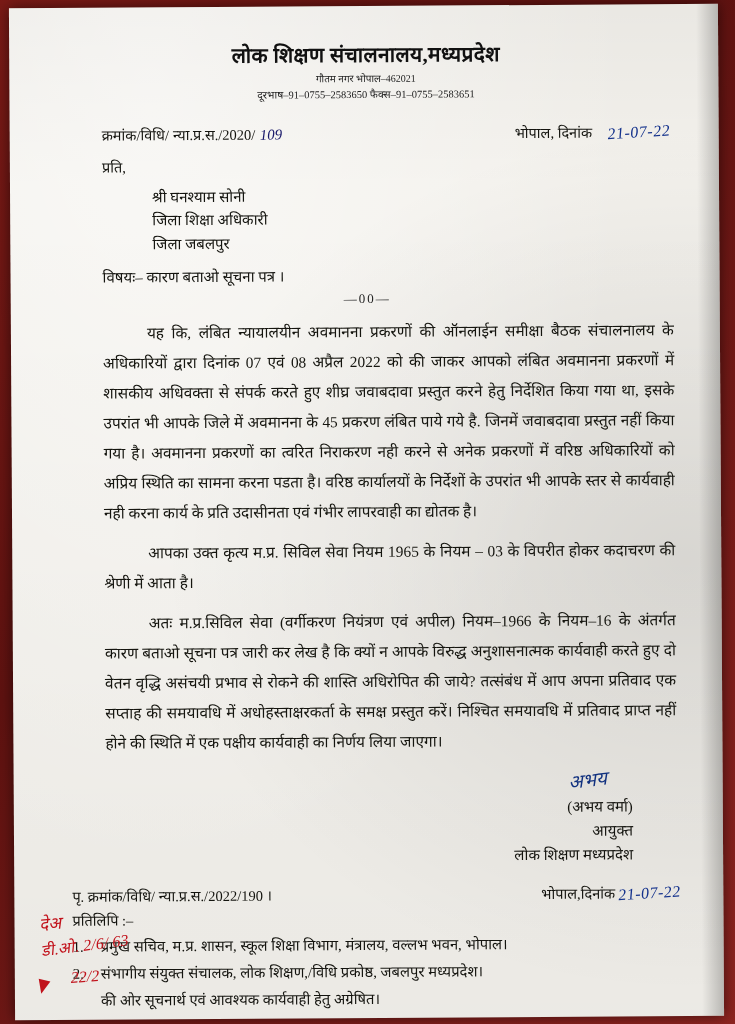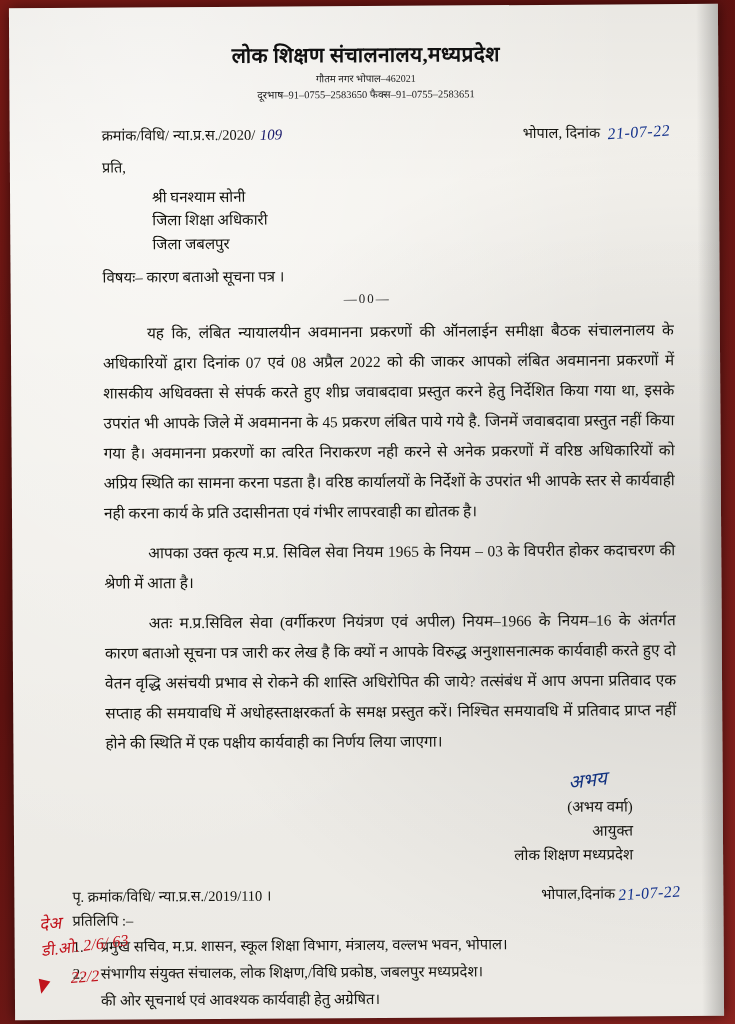--- a/index.html
+++ b/index.html
@@ -96,21 +96,21 @@
     font-family: "Liberation Serif", serif;
     font-size: 15px;
     color: #1a1a6b;
     transform: rotate(-1.5deg) skewX(-9deg);
     display: inline-block;
   }
   .ref-right {
     padding-right: 6px;
     display: flex;
     align-items: flex-end;
-    gap: 8px;
+    gap: 16px;
   }
   .date-hand {
     font-family: "Liberation Serif", serif;
     font-size: 16px;
     color: #14328c;
     transform: rotate(-3deg) skewX(-8deg);
     display: inline-block;
     letter-spacing: 0.5px;
   }
 
@@ -317,21 +317,21 @@
       <span class="sig-scribble">अभय</span>
       <span class="sig-name">(अभय वर्मा)</span>
       <span class="sig-post">आयुक्त</span>
       <span class="sig-dept">लोक शिक्षण मध्यप्रदेश</span>
     </div>
 
     <div class="footer">
       <div class="footer-ref-row">
         <div>
           <span>पृ. क्रमांक/विधि/</span>
-          <span>न्या.प्र.स./2019/110</span>
+          <span>न्या.प्र.स./2022/190</span>
           <span>।</span>
         </div>
         <div>
           <span>भोपाल,दिनांक</span>
           <span class="date-hand">21-07-22</span>
         </div>
       </div>
 
       <div class="copy-label">प्रतिलिपि :–</div>
       <ul class="copy-list">

